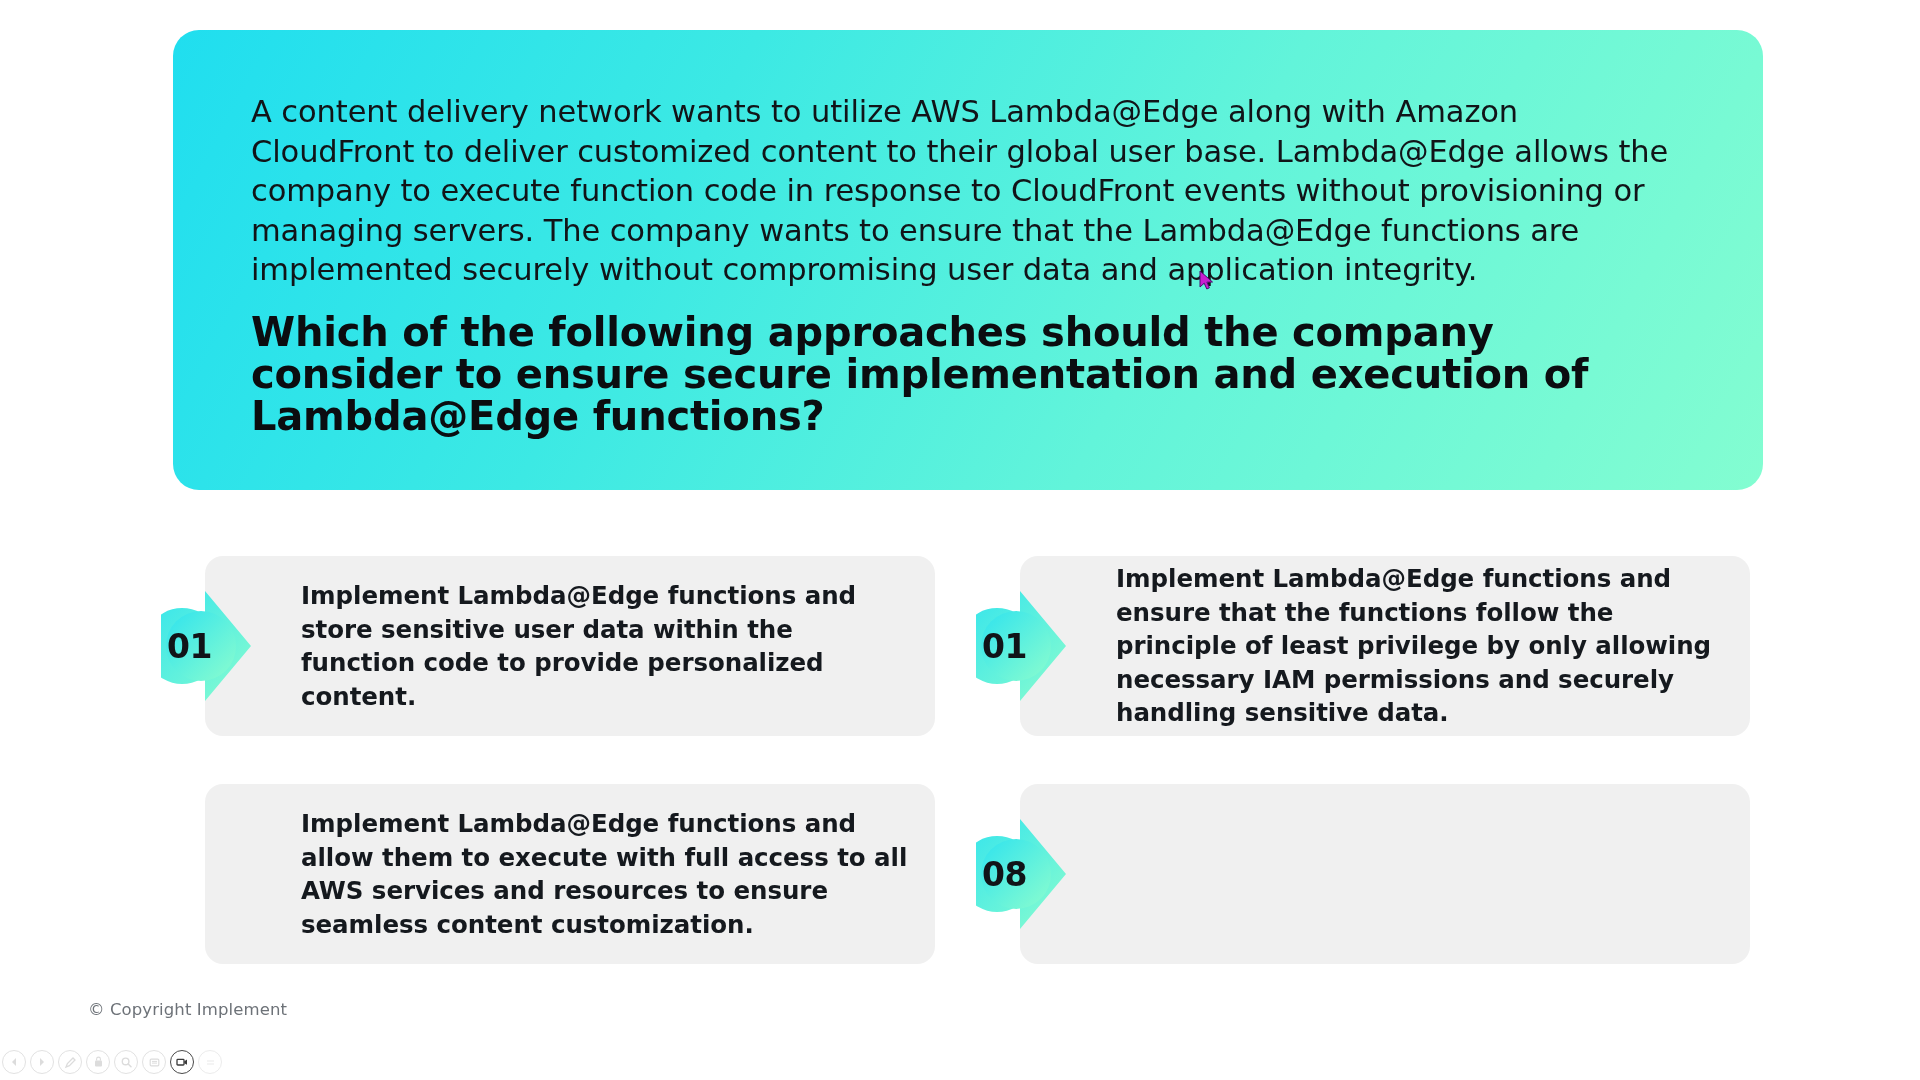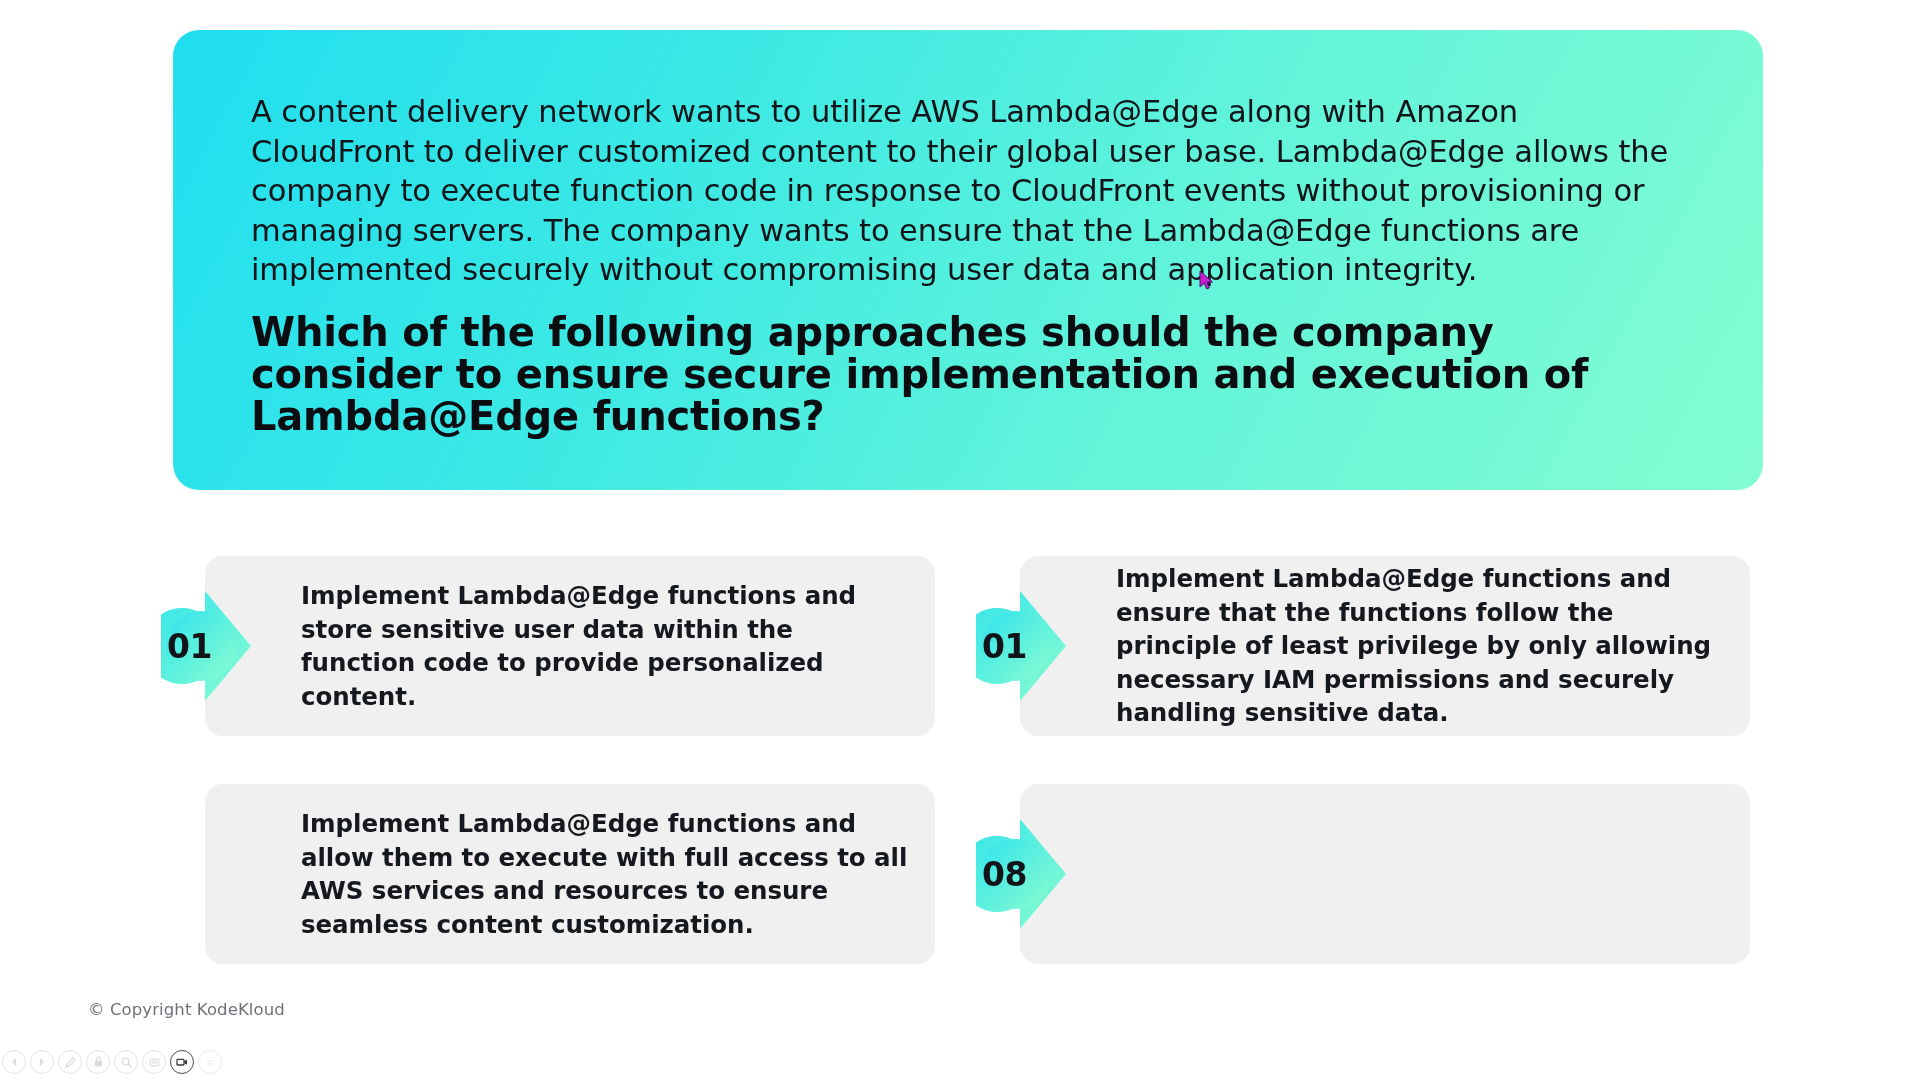--- a/index.html
+++ b/index.html
@@ -231,21 +231,21 @@
           </defs>
           <path d="M44 4 L90 59 L44 114 L44 92 L40 92 A38 38 0 1 1 40 26 L44 26 Z" fill="url(#bg4)"></path>
           <circle cx="40" cy="59" r="35" fill="url(#bg4)"></circle>
         </svg>
         <span class="badge-number">08</span>
       </div>
     </div>
 
   </div>
 
-  <div class="copyright">© Copyright KodeKloud</div>
+  <div class="copyright">© Copyright Implement</div>
 
   <div class="toolbar">
 
     <div class="tool-btn">
       <svg width="12" height="12" viewBox="0 0 12 12">
         <path d="M8 2 L4 6 L8 10 Z" fill="currentColor"></path>
       </svg>
     </div>
 
     <div class="tool-btn">

